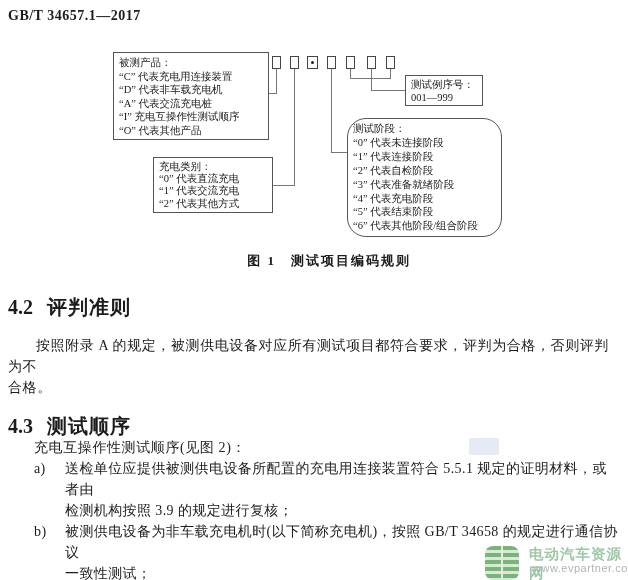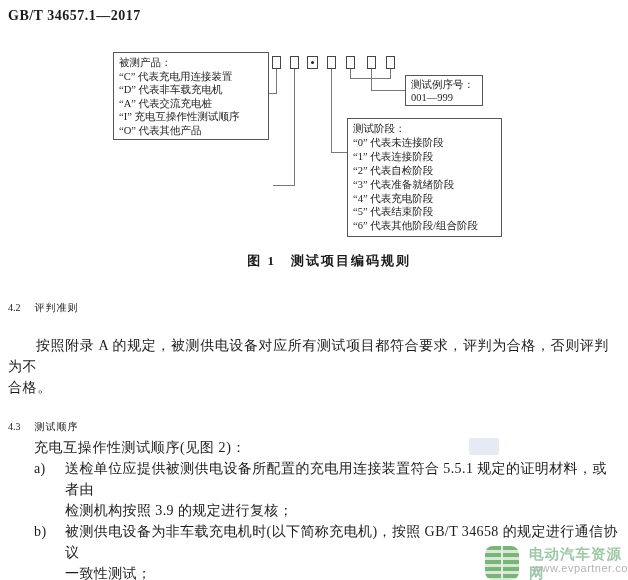--- a/index.html
+++ b/index.html
@@ -31,21 +31,21 @@
   .lb-product .bl{line-height:13.5px;}
   .lb-category .bl{line-height:12.2px;}
   .lb-stage .bl{line-height:13.9px;}
   .lb-seq .bl{line-height:12.5px;}
   .fig-caption{
     position:absolute;left:15px;top:252px;width:628px;text-align:center;
     font-size:13px;font-weight:bold;letter-spacing:2px;
   }
   
   .textcol{position:absolute;left:8px;top:297px;width:612px;font-size:14px;line-height:21px;}
-  .h-sec{font-weight:normal;font-size:10px;letter-spacing:1px;}
+  .h-sec{font-weight:bold;font-size:20px;letter-spacing:1px;}
   .h-sec .sec-no{margin-right:14px;letter-spacing:0;}
   .para{margin-top:17px;letter-spacing:.6px;}
   .para .ind{text-indent:28px;}
   .h2nd{margin-top:18px;}
   .intro{padding-left:26px;letter-spacing:.6px;}
   .li{position:relative;padding-left:57px;letter-spacing:.4px;}
   .li .mk{position:absolute;left:26px;top:0;}
   
   .ghost{
     position:absolute;left:469px;top:438px;width:30px;height:17px;
@@ -104,22 +104,28 @@
 
     <div class="lblbox lb-product" style="left:113px;top:52px;width:156px;height:88px;">
       <div class="bl">被测产品：</div>
       <div class="bl">“C” 代表充电用连接装置</div>
       <div class="bl">“D” 代表非车载充电机</div>
       <div class="bl">“A” 代表交流充电桩</div>
       <div class="bl">“I” 充电互操作性测试顺序</div>
       <div class="bl">“O” 代表其他产品</div>
     </div>
 
+    <div class="lblbox lb-category" style="left:153px;top:157px;width:120px;height:56px;">
+      <div class="bl">充电类别：</div>
+      <div class="bl">“0” 代表直流充电</div>
+      <div class="bl">“1” 代表交流充电</div>
+      <div class="bl">“2” 代表其他方式</div>
+    </div>
 
-    <div class="lblbox lb-stage" style="left:347px;top:118px;width:155px;height:119px;">
+    <div class="lblbox lb-stage" style="left:347px;top:118px;width:155px;height:119px;border-radius:19px;">
       <div class="bl">测试阶段：</div>
       <div class="bl">“0” 代表未连接阶段</div>
       <div class="bl">“1” 代表连接阶段</div>
       <div class="bl">“2” 代表自检阶段</div>
       <div class="bl">“3” 代表准备就绪阶段</div>
       <div class="bl">“4” 代表充电阶段</div>
       <div class="bl">“5” 代表结束阶段</div>
       <div class="bl">“6” 代表其他阶段/组合阶段</div>
     </div>
 

